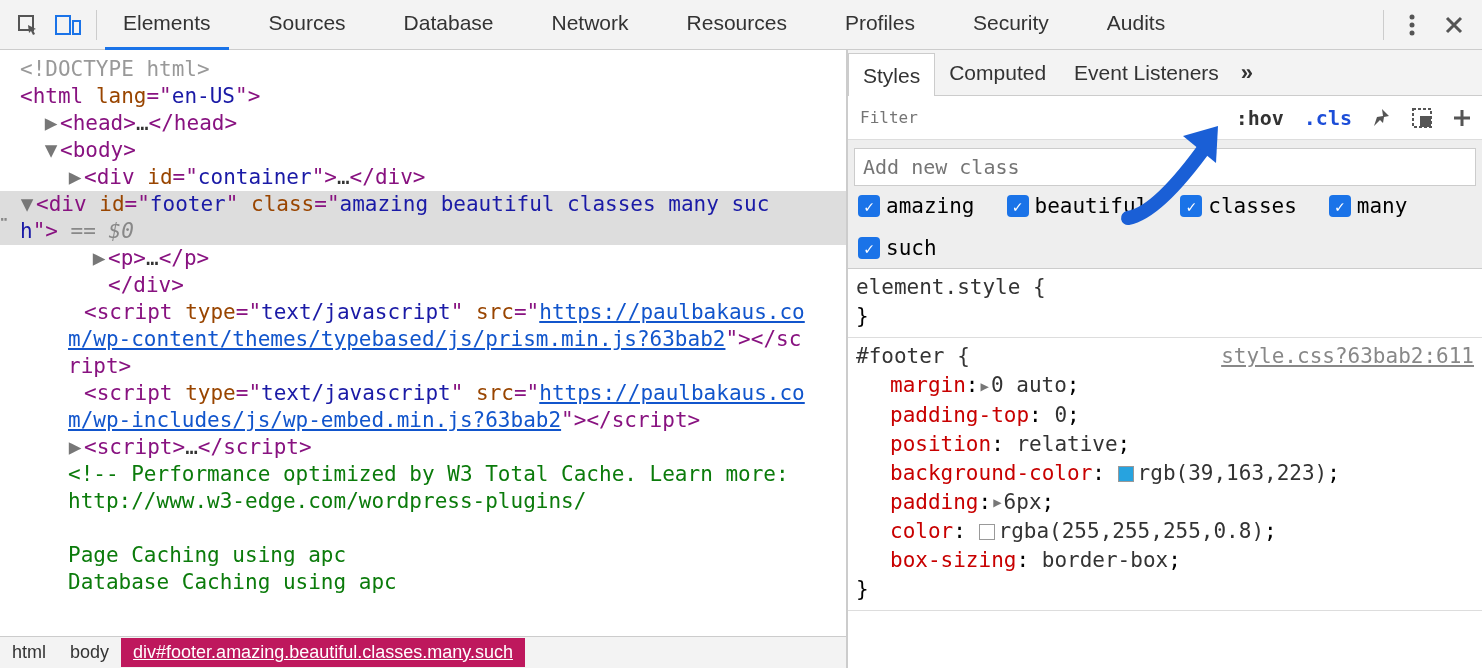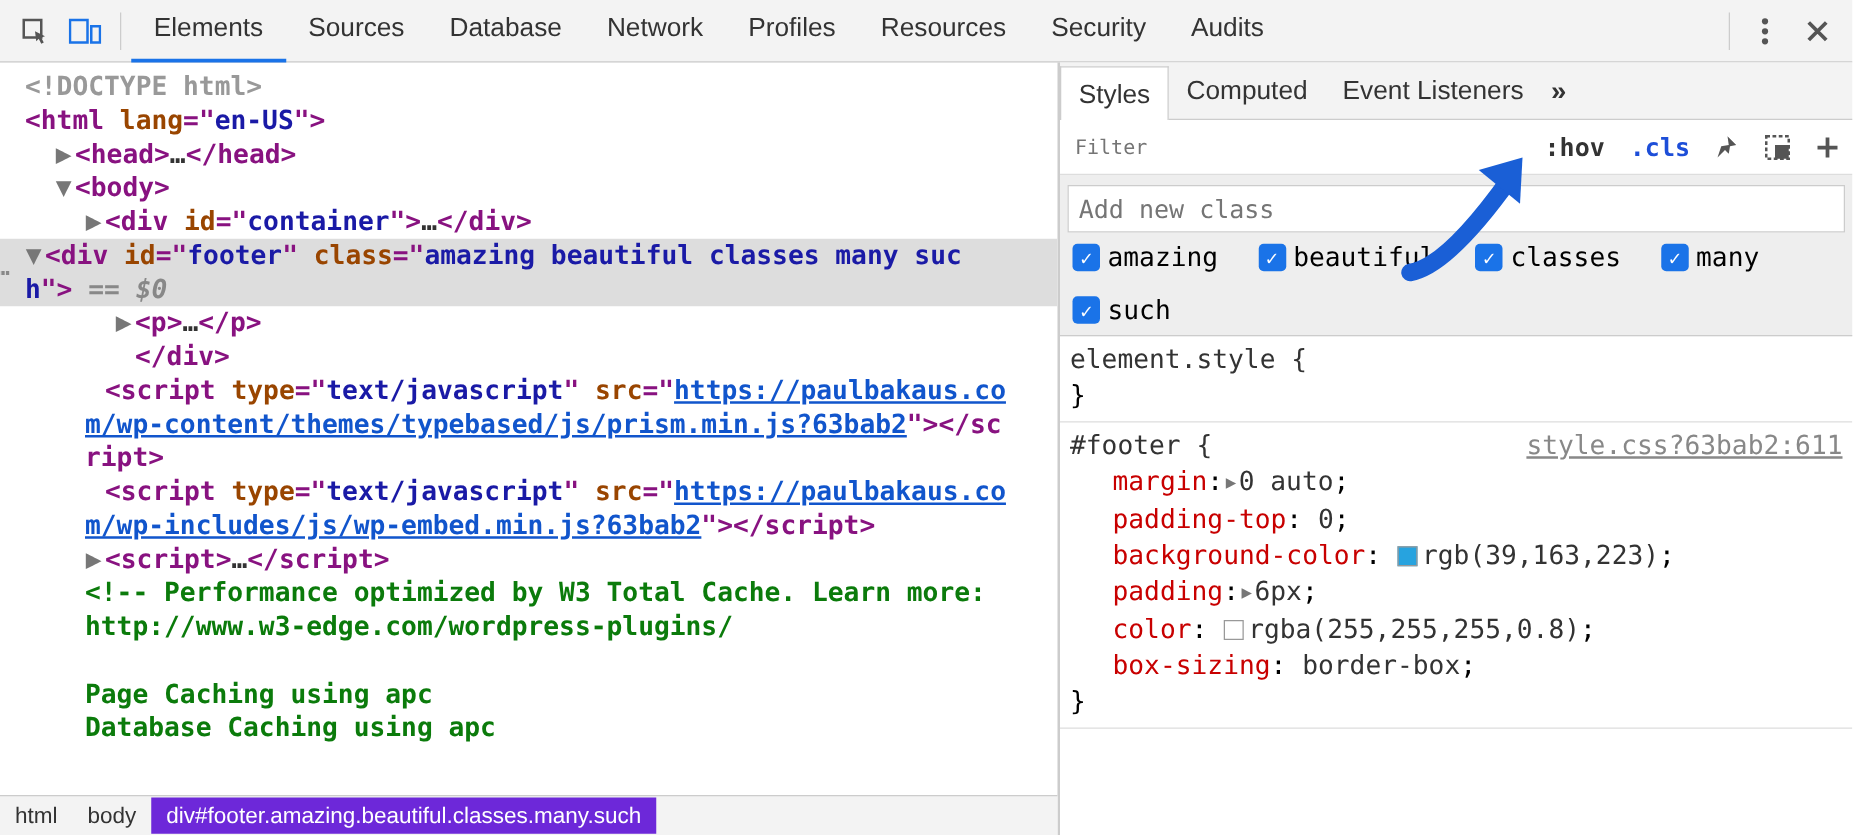--- a/index.html
+++ b/index.html
@@ -32,21 +32,21 @@
 .toolbar .iconbtn.active { color: #1a73e8; }
 .toolbar .sep {
   width: 1px;
   height: 30px;
   background: #ccc;
   margin: 0 8px;
 }
 .tabs {
   display: flex;
   flex: 1;
-  gap: 0;
+  gap: 22px;
 }
 .tab {
   padding: 12px 18px;
   font-size: 21px;
   color: #333;
   cursor: default;
   border-bottom: 3px solid transparent;
 }
 .tab.active { border-bottom: 3px solid #1a73e8; }
 .right-icons {
@@ -75,21 +75,21 @@
 
 
 .dom {
   flex: 1;
   overflow: hidden;
   font-size: 21px;
   line-height: 27px;
   padding: 6px 0 0 20px;
   font-family: Menlo, Consolas, monospace;
 }
-.dom .row { white-space: nowrap; font-weight: bold; }
+.dom .row { white-space: nowrap; }
 .dom .ind1 { padding-left: 0; }
 .dom .ind2 { padding-left: 24px; }
 .dom .ind3 { padding-left: 48px; }
 .dom .ind4 { padding-left: 72px; }
 .dom .doctype { color: #999; }
 .dom .tagpunc { color: #881280; }
 .dom .tagname { color: #881280; }
 .dom .attrname { color: #994500; }
 .dom .attrval { color: #1a1aa6; }
 .dom .ellips { color: #333; }
@@ -130,22 +130,23 @@
   border-top: 1px solid #ccc;
   display: flex;
   align-items: center;
   font-size: 18px;
 }
 .crumb {
   padding: 4px 12px;
   color: #333;
 }
 .crumb.sel {
-  background: #6d28d9;
+  background: #be185d;
   color: #fff;
+  text-decoration: underline;
 }
 
 
 .subtabs {
   display: flex;
   align-items: center;
   background: #f3f3f3;
   height: 46px;
   padding: 0 8px 0 0;
   border-bottom: 1px solid #ccc;
@@ -299,22 +300,22 @@
         <rect x="1" y="2" width="14" height="18" fill="none" stroke="#1a73e8" stroke-width="2"></rect>
         <rect x="18" y="7" width="7" height="13" fill="none" stroke="#1a73e8" stroke-width="2"></rect>
       </svg>
   </div>
   <div class="sep"></div>
   <div class="tabs">
     <div class="tab active">Elements</div>
     <div class="tab">Sources</div>
     <div class="tab">Database</div>
     <div class="tab">Network</div>
+    <div class="tab">Resources</div>
     <div class="tab">Profiles</div>
-    <div class="tab">Resources</div>
     <div class="tab">Security</div>
     <div class="tab">Audits</div>
   </div>
   <div class="sep"></div>
   <div class="right-icons">
     <div class="iconbtn">
       <svg width="6" height="22" viewBox="0 0 6 22">
           <circle cx="3" cy="3" r="2.5" fill="#555"></circle>
           <circle cx="3" cy="11" r="2.5" fill="#555"></circle>
           <circle cx="3" cy="19" r="2.5" fill="#555"></circle>
@@ -431,20 +432,21 @@
         <div>}</div>
       </div>
       <div class="rule">
         <div class="selhdr">
           <span class="sel"><span>#footer</span> {</span>
           <span class="src">style.css?63bab2:611</span>
         </div>
         <div class="props">
           <div class="prop"><span class="pname">margin</span>:<span class="ptri">▶</span><span class="pval">0 auto</span>;</div>
           <div class="prop"><span class="pname">padding-top</span>: <span class="pval">0</span>;</div>
+          <div class="prop"><span class="pname">position</span>: <span class="pval">relative</span>;</div>
           <div class="prop"><span class="pname">background-color</span>: <span class="swatch" style="background:rgb(39,163,223)"></span><span class="pval">rgb(39,163,223)</span>;</div>
           <div class="prop"><span class="pname">padding</span>:<span class="ptri">▶</span><span class="pval">6px</span>;</div>
           <div class="prop"><span class="pname">color</span>: <span class="swatch" style="background:rgba(255,255,255,0.8)"></span><span class="pval">rgba(255,255,255,0.8)</span>;</div>
           <div class="prop"><span class="pname">box-sizing</span>: <span class="pval">border-box</span>;</div>
         </div>
         <div>}</div>
       </div>
     </div>
 
     <svg class="annotate-arrow" width="120" height="110" viewBox="0 0 120 110">

